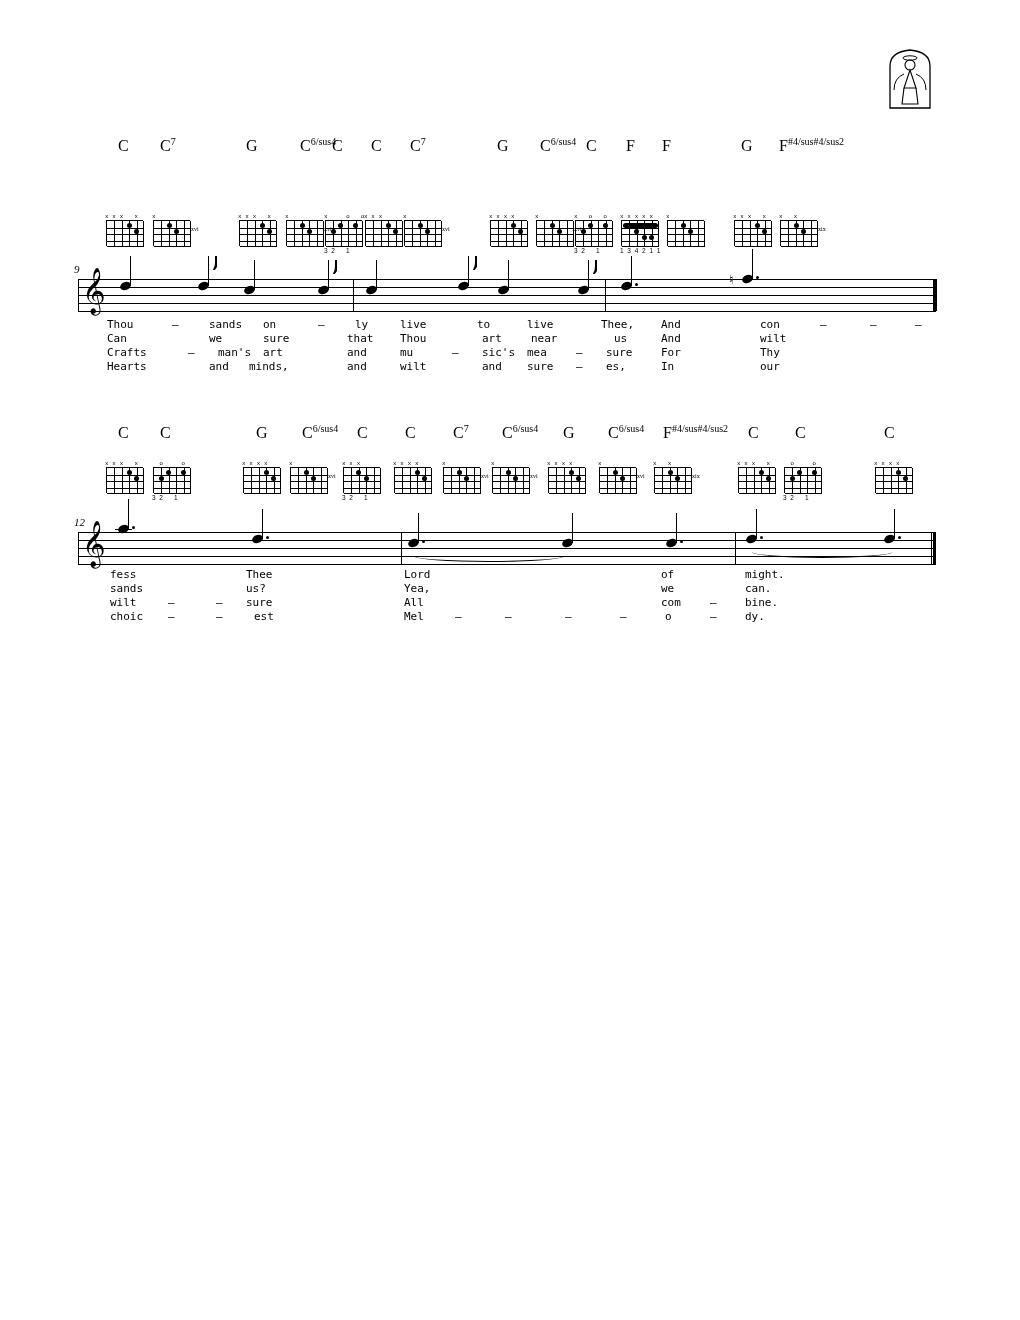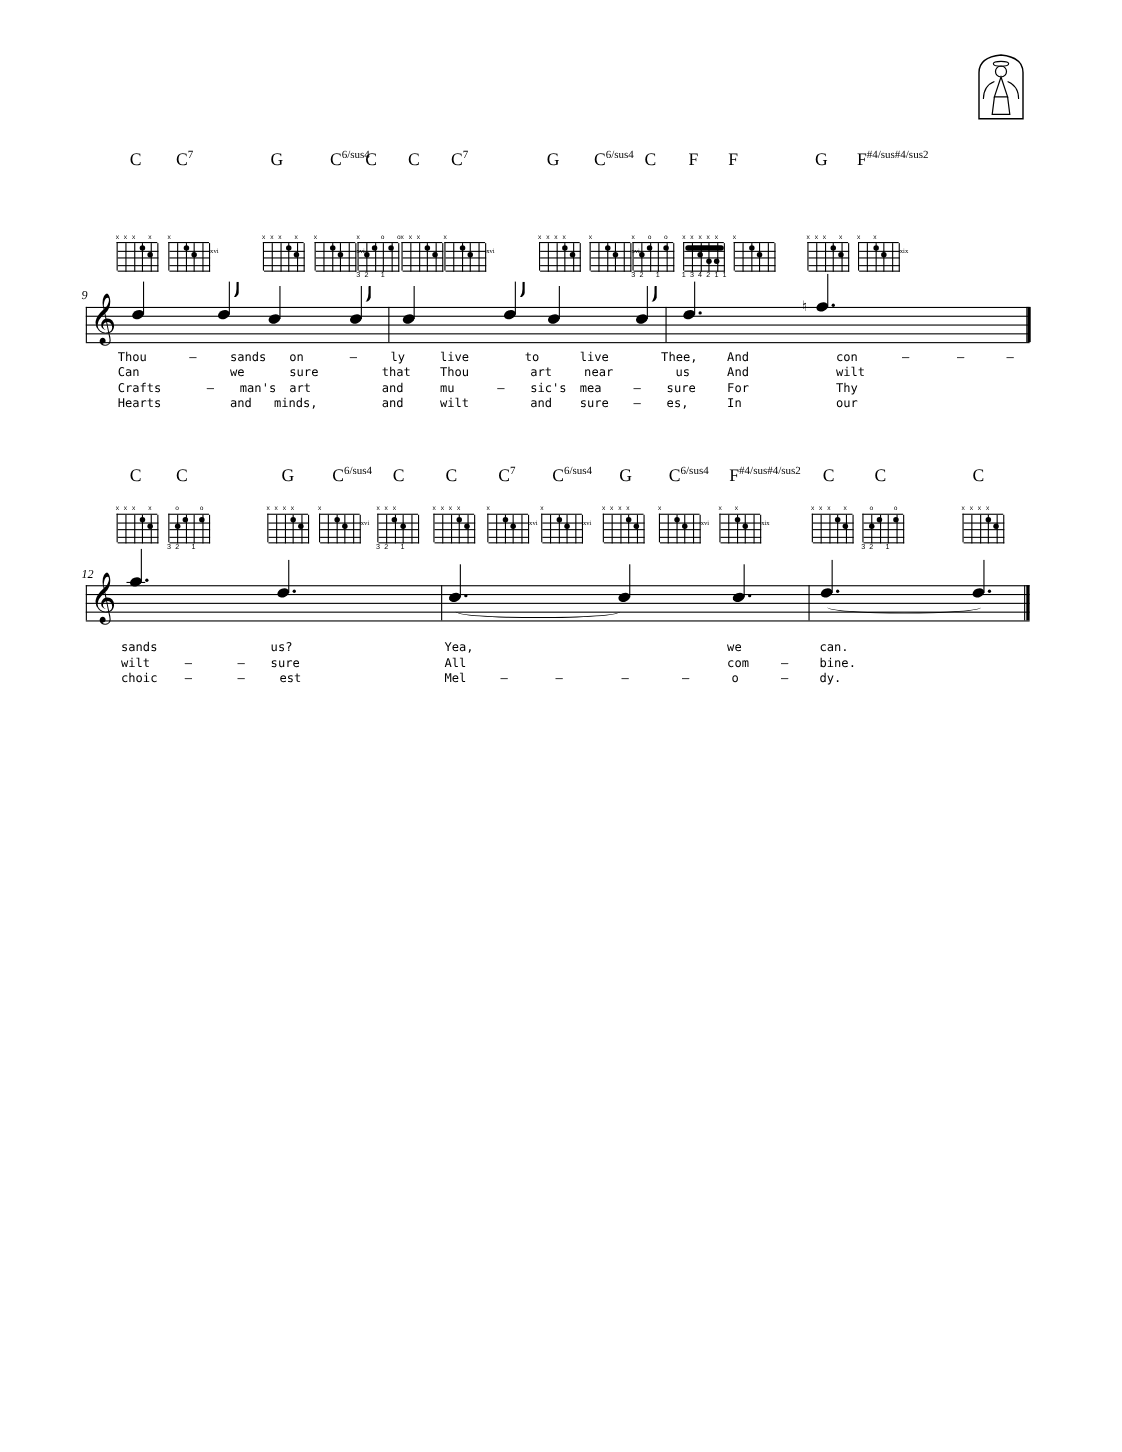--- a/index.html
+++ b/index.html
@@ -987,20 +987,27 @@
       <div class="augdot" style="left:14px;top:1px"></div>
     </div>
     <div class="tie" style="left:674px;top:14px;width:140px"></div>
     <div class="note" style="left:806px;top:3px">
       <div class="notehead" style="left:0;top:0"></div>
       <div class="stem" style="left:10px;top:-26px"></div>
       <div class="augdot" style="left:14px;top:1px"></div>
     </div>
   </div>
 
+  <div class="lyricline" style="top:567px">
+    <span class="lyr" style="left:110px">fess</span>
+    <span class="lyr" style="left:246px">Thee</span>
+    <span class="lyr" style="left:404px">Lord</span>
+    <span class="lyr" style="left:661px">of</span>
+    <span class="lyr" style="left:745px">might.</span>
+  </div>
 
   <div class="lyricline" style="top:581px">
     <span class="lyr" style="left:110px">sands</span>
     <span class="lyr" style="left:246px">us?</span>
     <span class="lyr" style="left:404px">Yea,</span>
     <span class="lyr" style="left:661px">we</span>
     <span class="lyr" style="left:745px">can.</span>
   </div>
 
   <div class="lyricline" style="top:595px">

